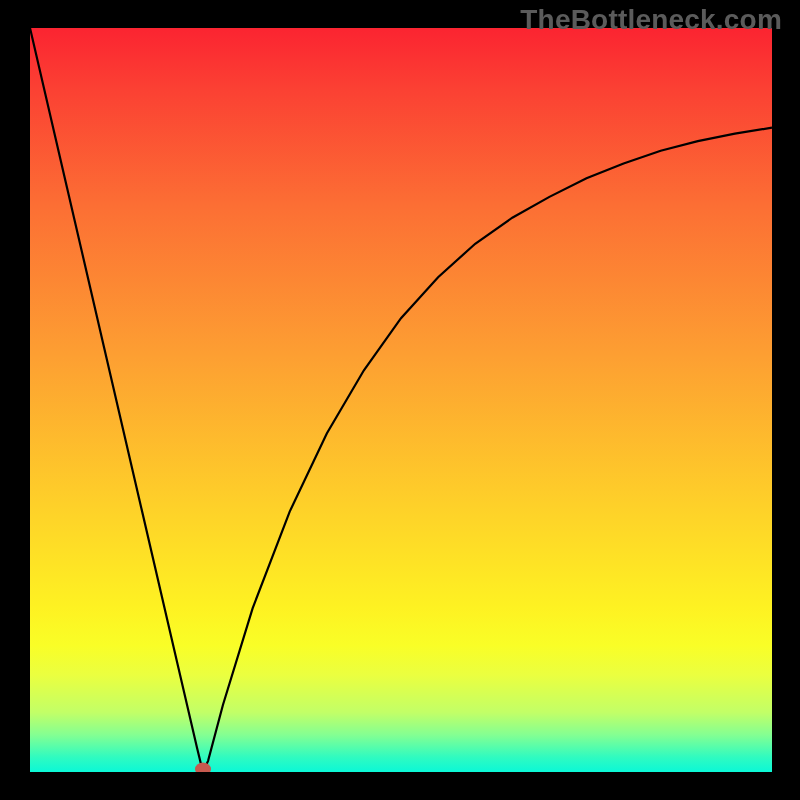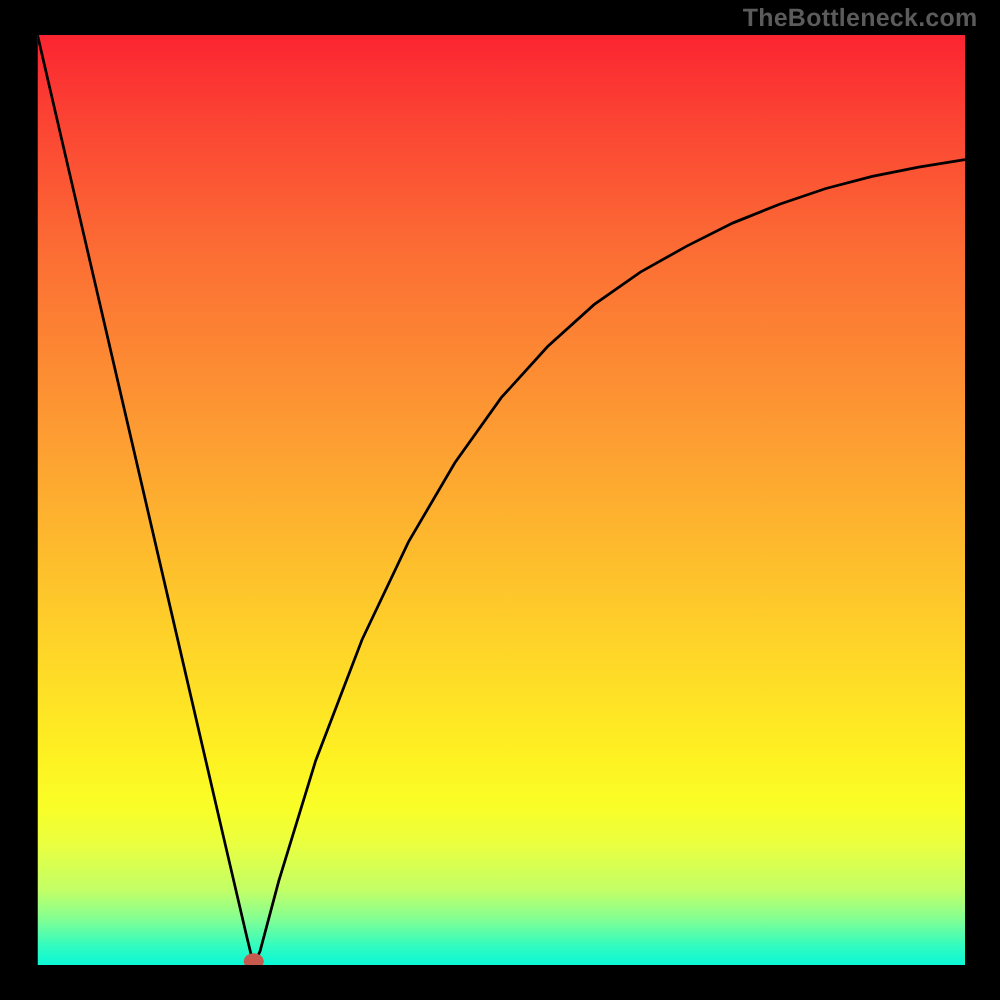--- a/index.html
+++ b/index.html
@@ -15,21 +15,21 @@
     position: relative;
     width: 800px;
     height: 800px;
     background: #000;
   }
   .watermark {
     position: absolute;
     top: 4px;
     right: 18px;
     color: #5b5b5b;
-    font-size: 20px;
+    font-size: 28px;
     font-weight: 600;
     letter-spacing: 0.2px;
     z-index: 5;
   }
   .plot-area {
     position: absolute;
     left: 30px;
     top: 28px;
     width: 742px;
     height: 744px;

